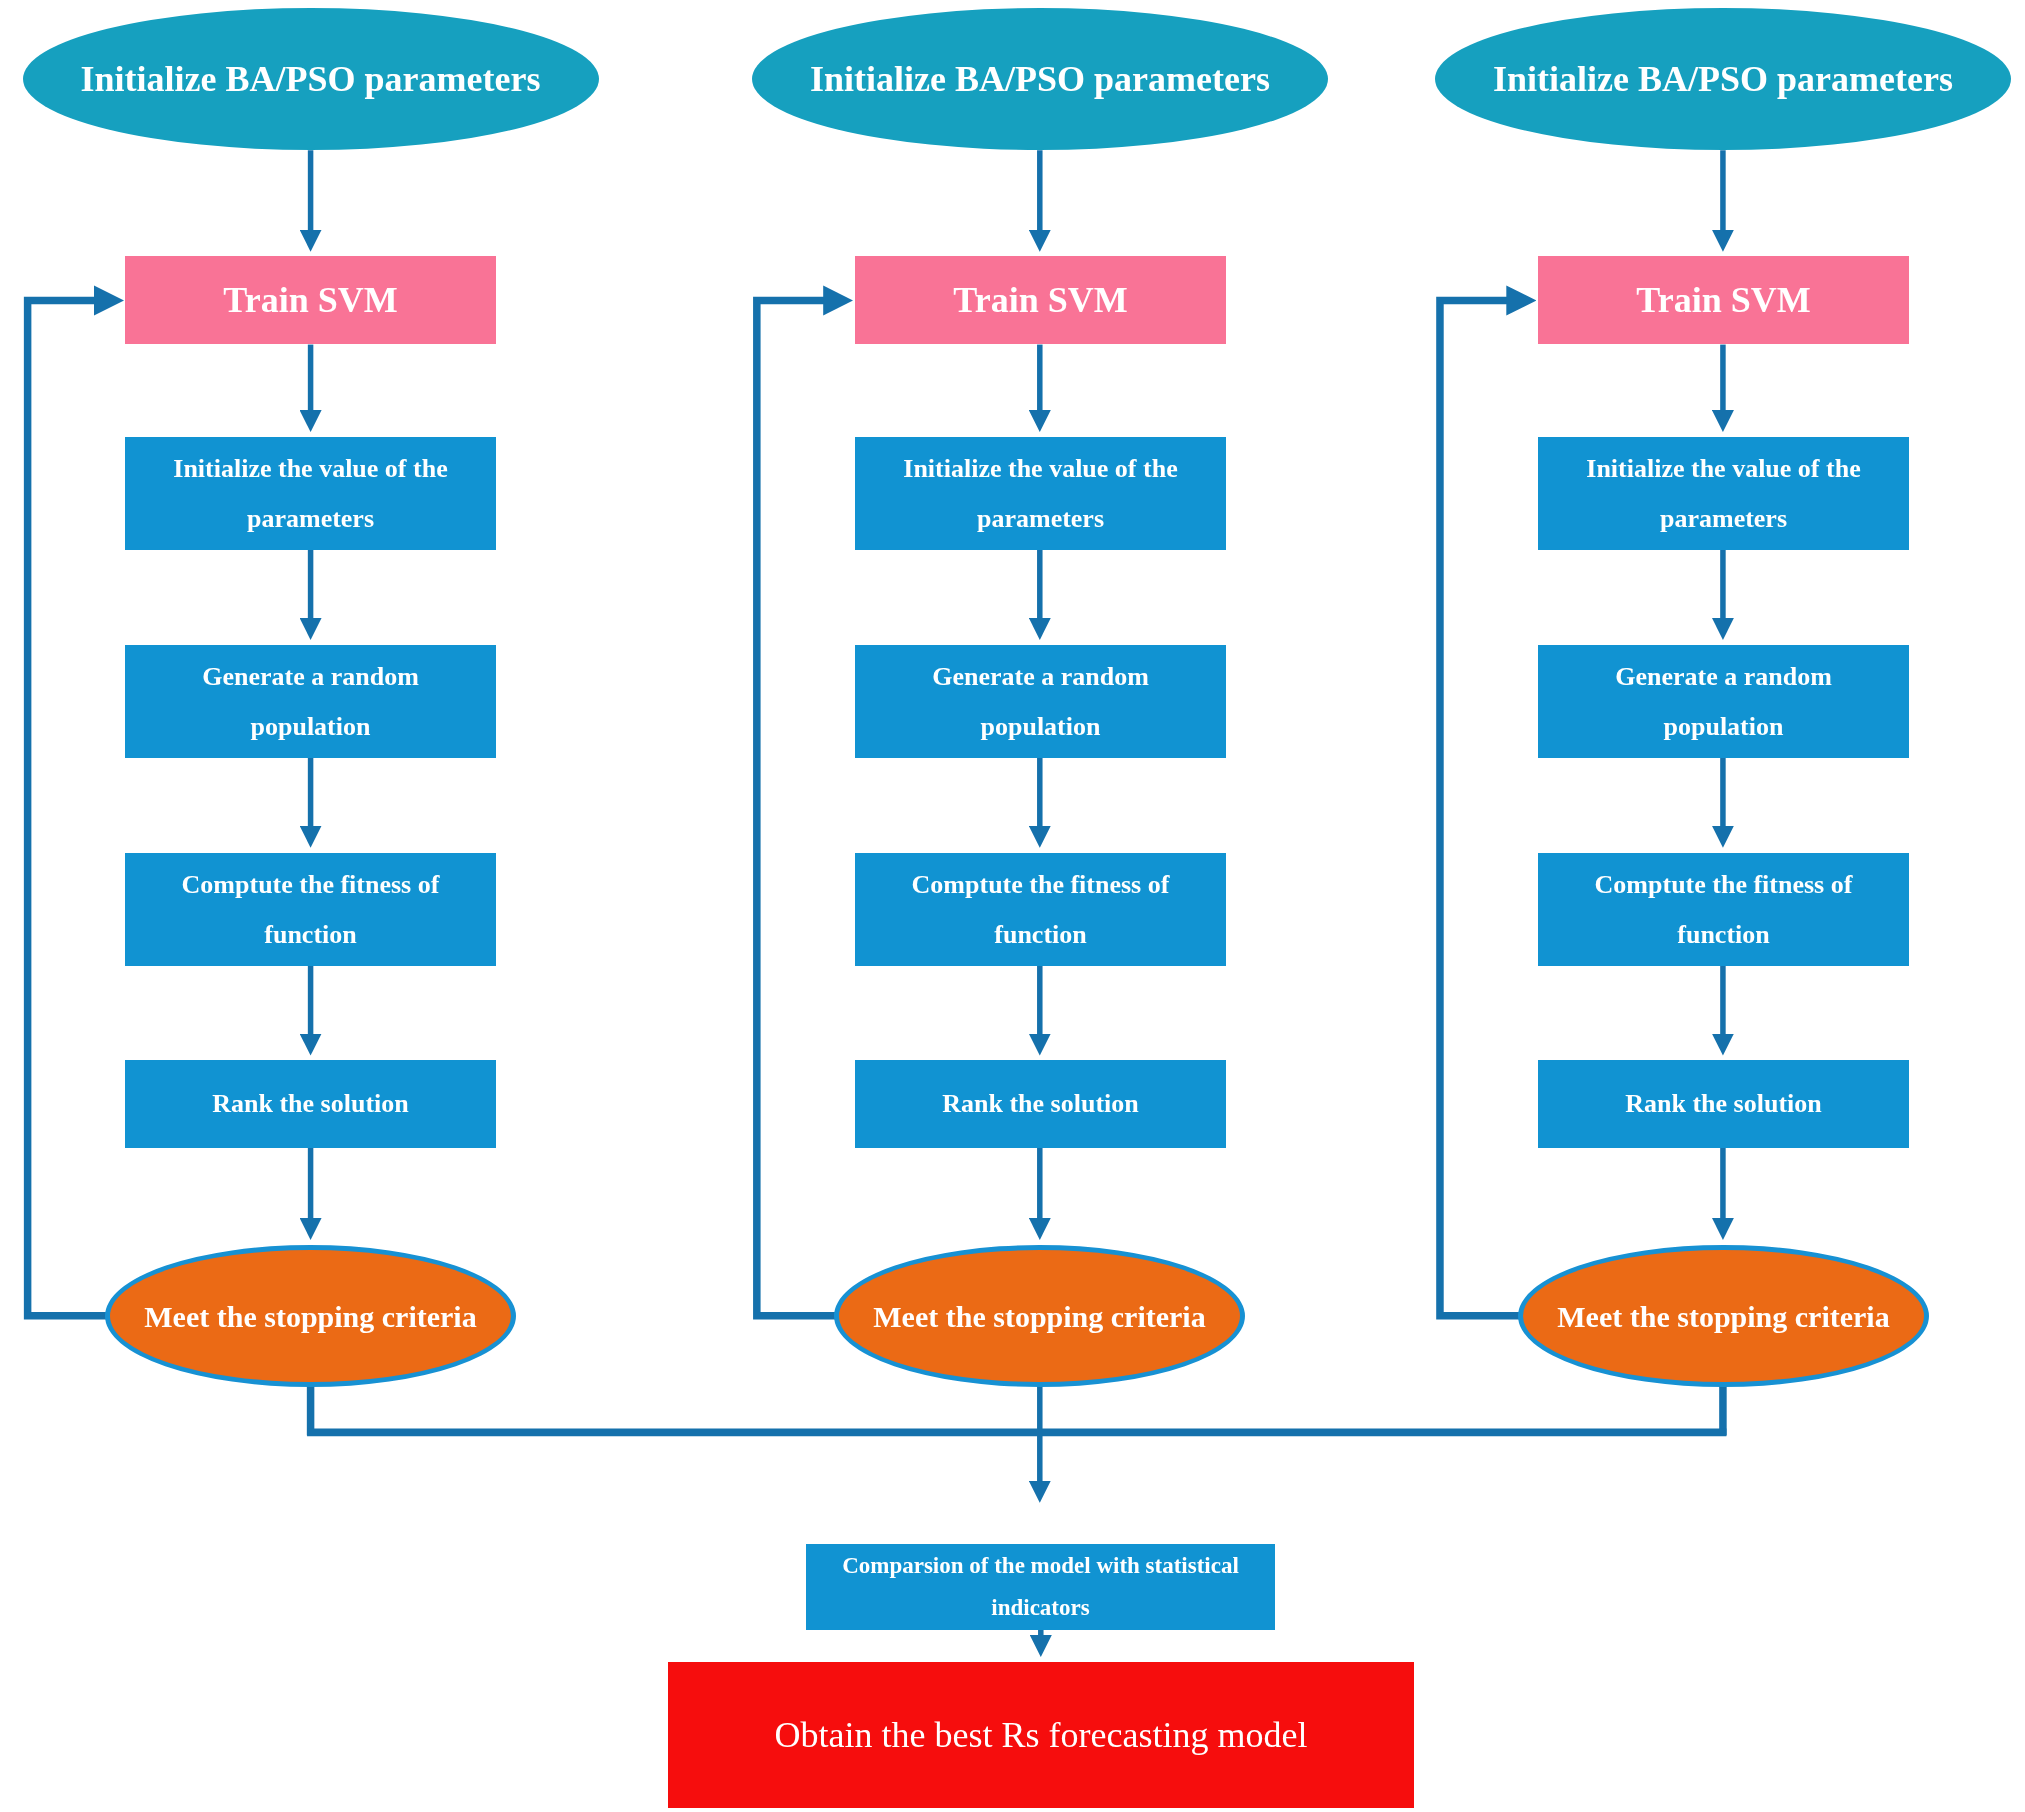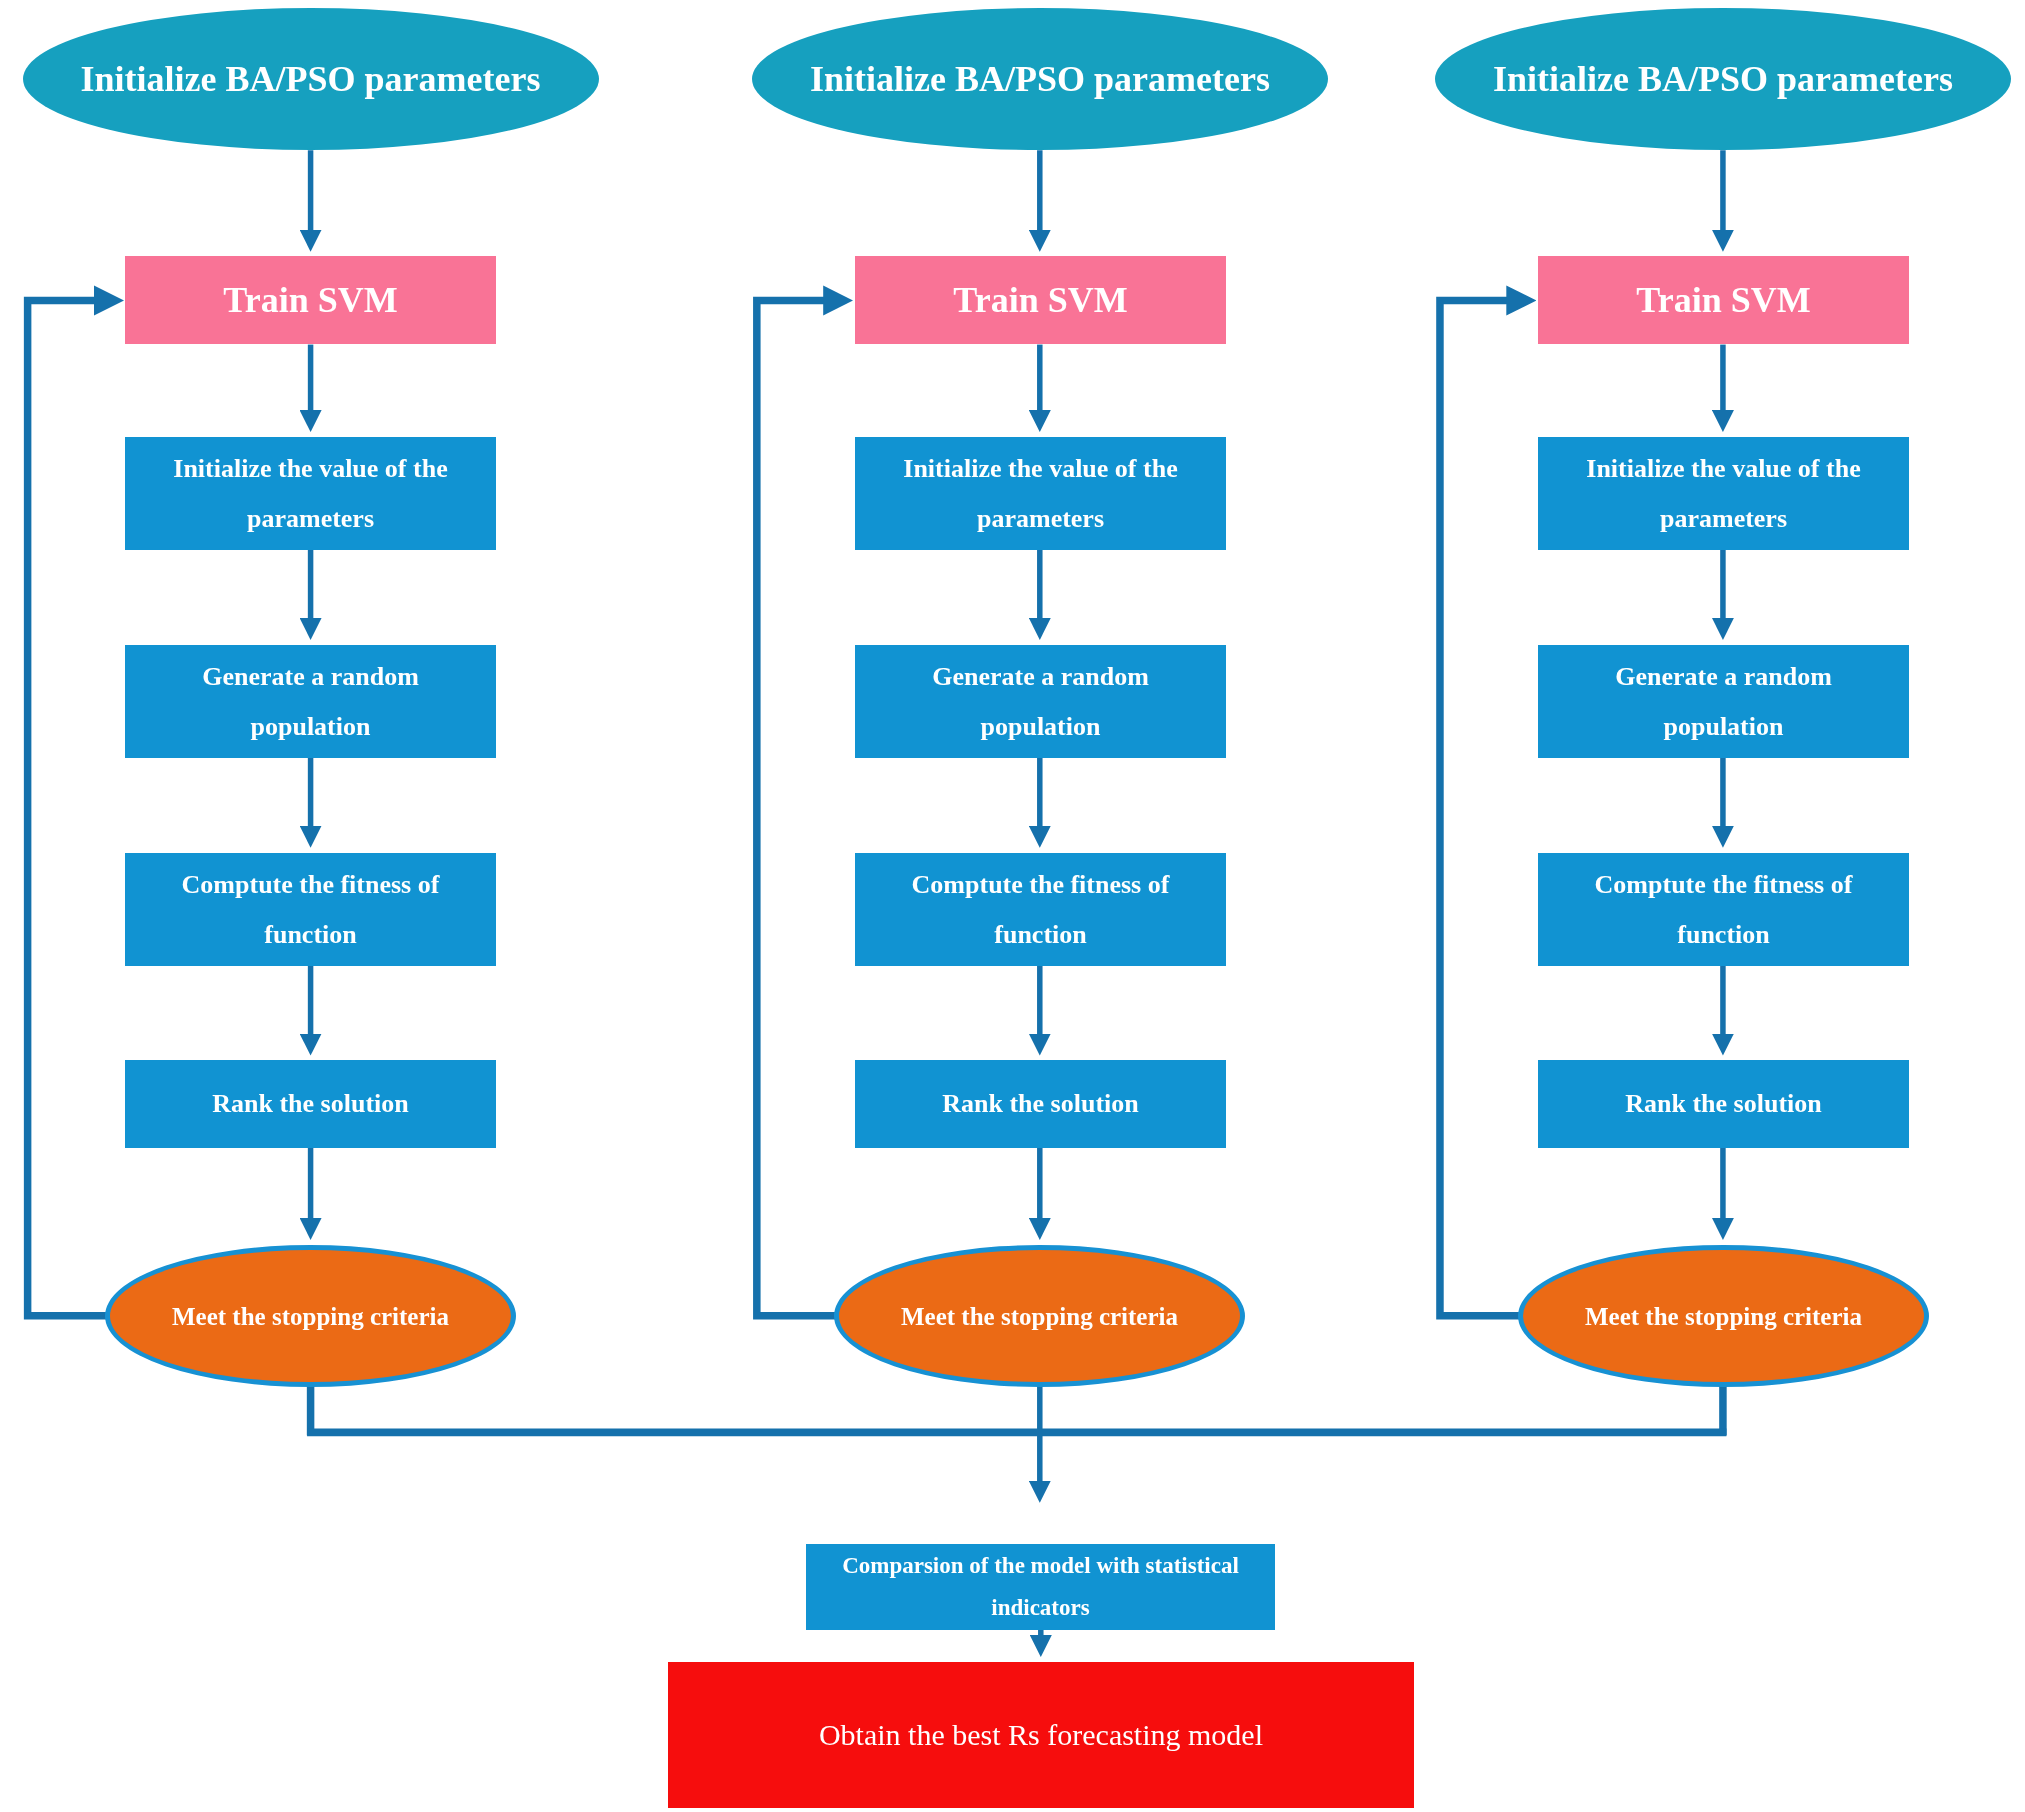--- a/index.html
+++ b/index.html
@@ -18,25 +18,25 @@
   .node{
     position:absolute; z-index:1; display:flex; align-items:center; justify-content:center;
     text-align:center; color:var(--text); font-weight:700; box-sizing:border-box;
   }
   .ellipse{border-radius:50%;}
   .start{background:var(--teal); font-size:36px; padding:0 35px; line-height:33px;}
   .train{background:var(--pink); font-size:36px;}
   .step{background:var(--blue); font-size:26px; line-height:50px; padding:16px 19px;}
   .stop{
     background:var(--orange); border:5px solid var(--orangeborder);
-    font-size:25px; padding:0 15px; line-height:29px;
+    font-size:30px; padding:0 15px; line-height:29px;
   }
   .compare{background:var(--blue); font-size:23px; line-height:42px; padding:0 28px;margin-top:36px;}
   .final{
-    background:var(--red); font-size:30px; font-weight:400; line-height:74px; padding:0 18px;
+    background:var(--red); font-size:36px; font-weight:400; line-height:74px; padding:0 18px;
   }
 </style>
 </head>
 <body>
 
 <div class="canvas">
 
   <svg class="wires" viewBox="0 0 4043 3618" xmlns="http://www.w3.org/2000/svg">
     <defs>
       <marker id="ah" viewBox="0 0 4 4" markerWidth="4" markerHeight="4" refX="0.3" refY="2" orient="auto" markerUnits="strokeWidth">

